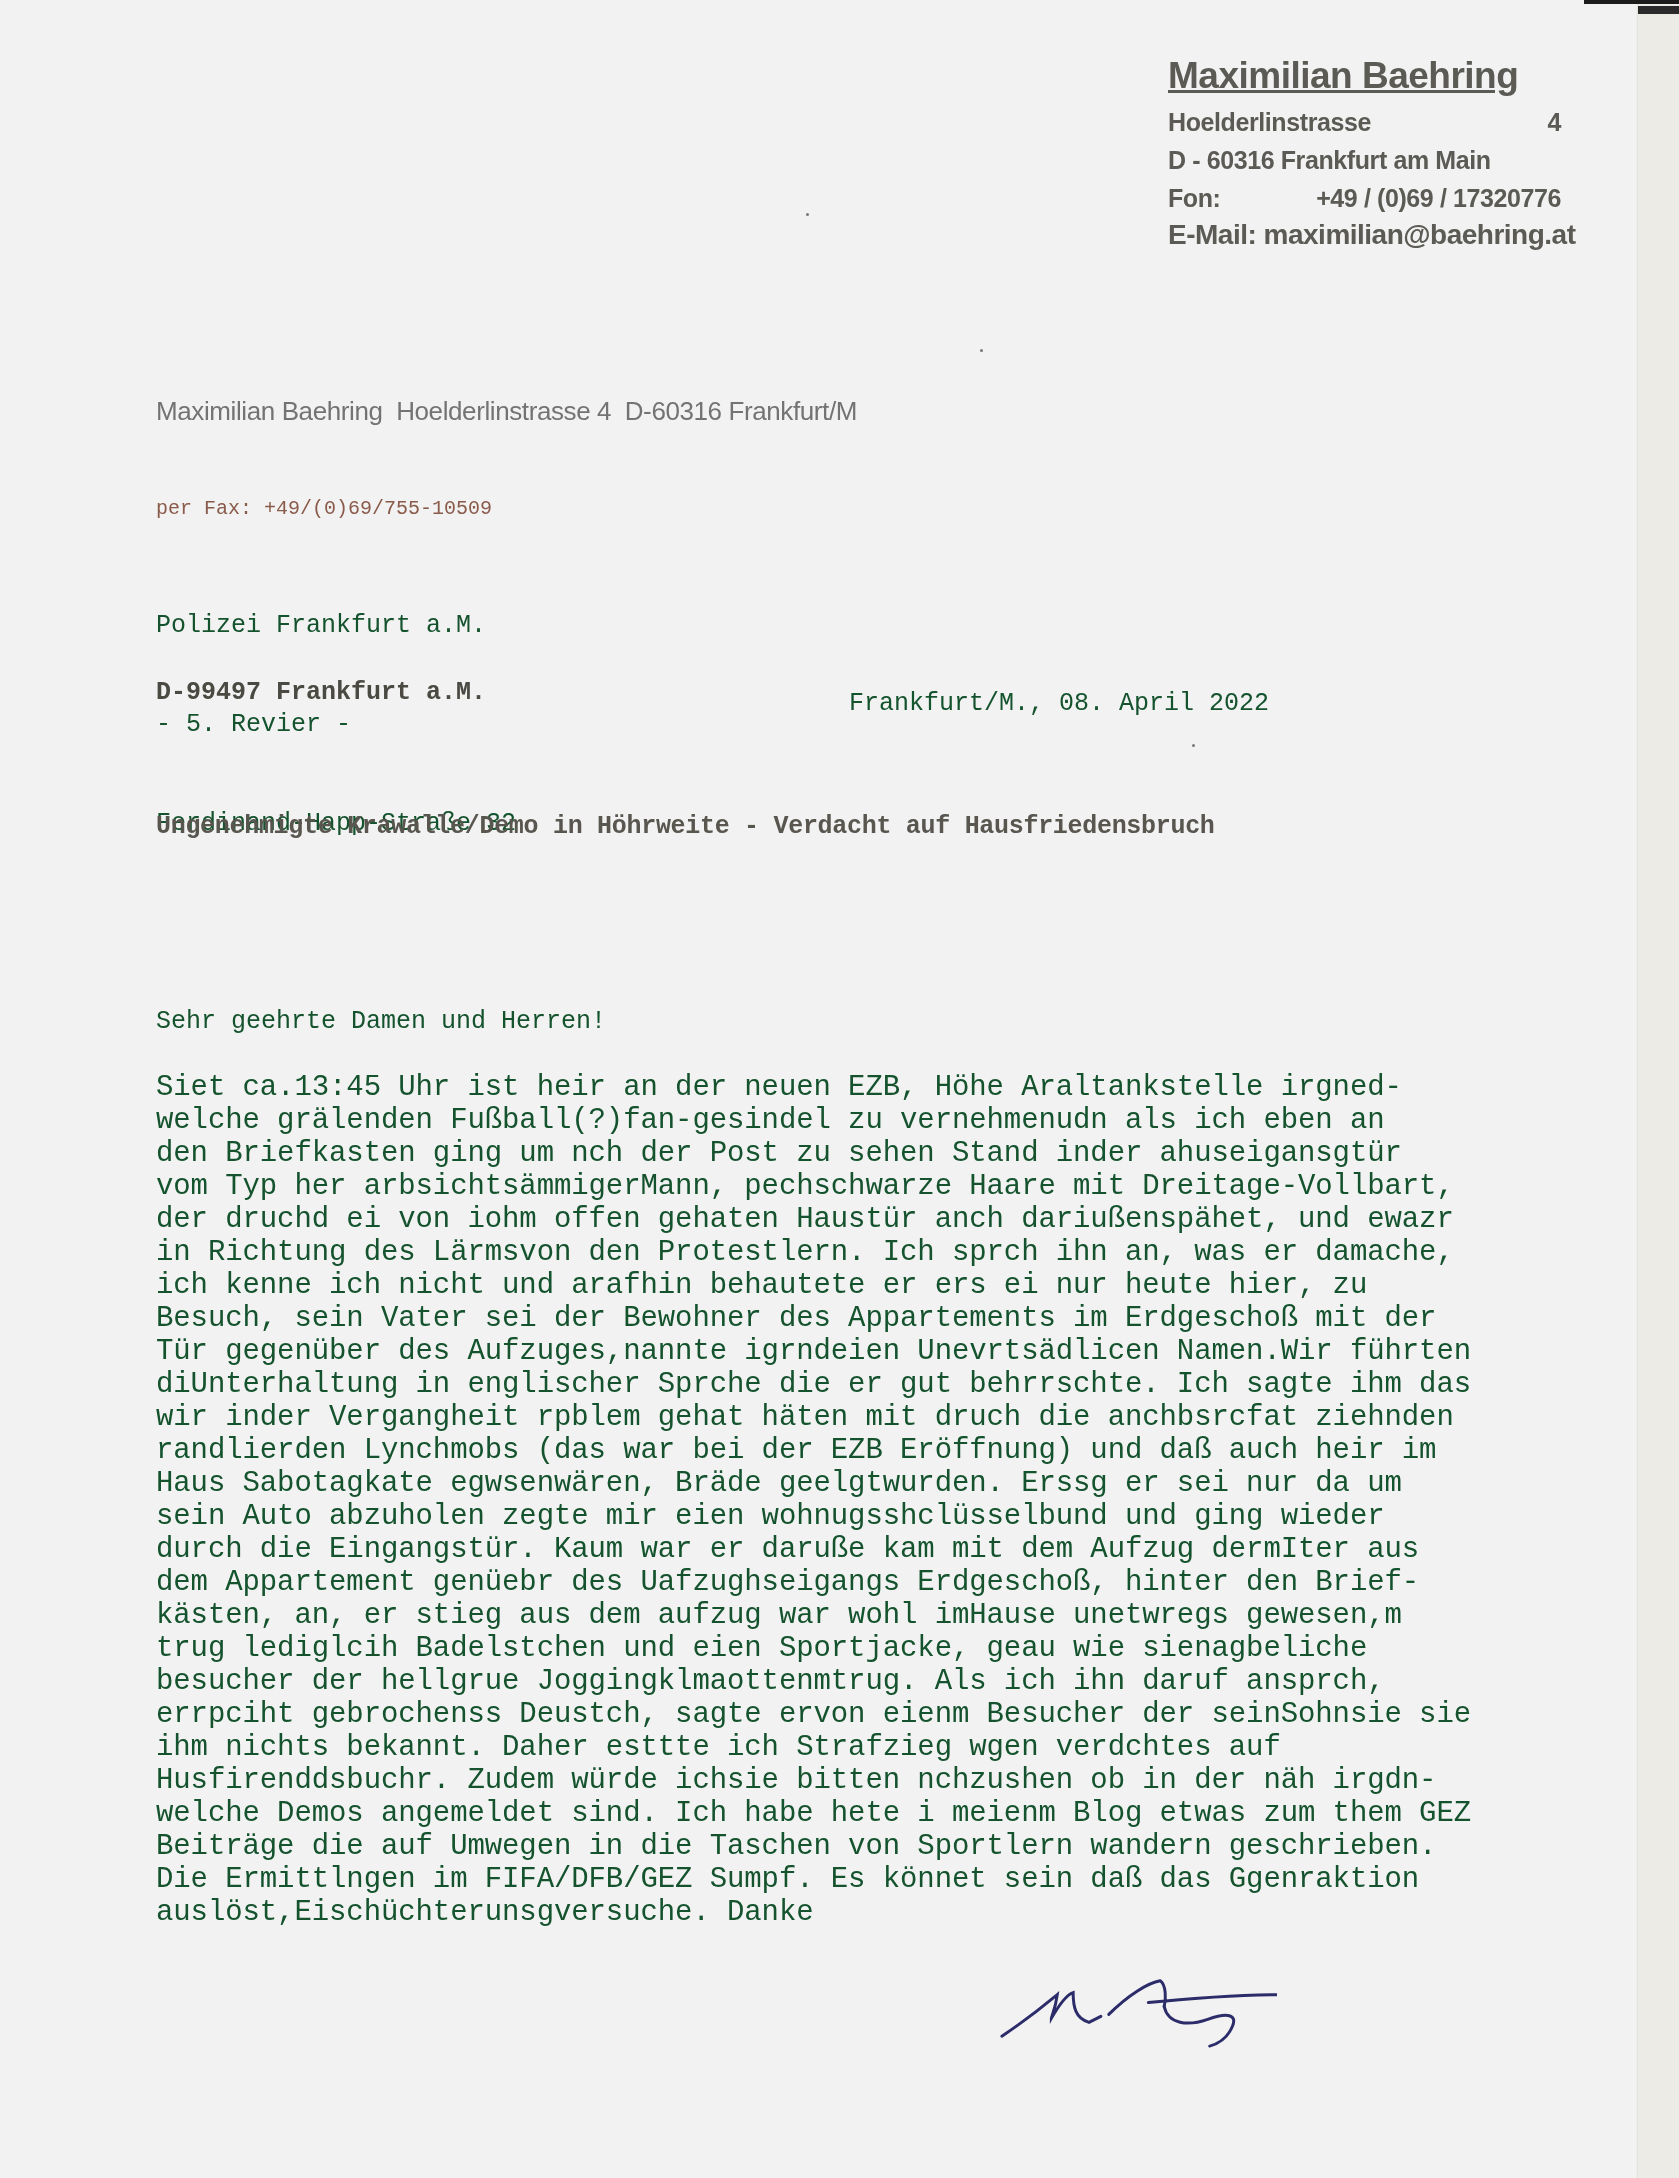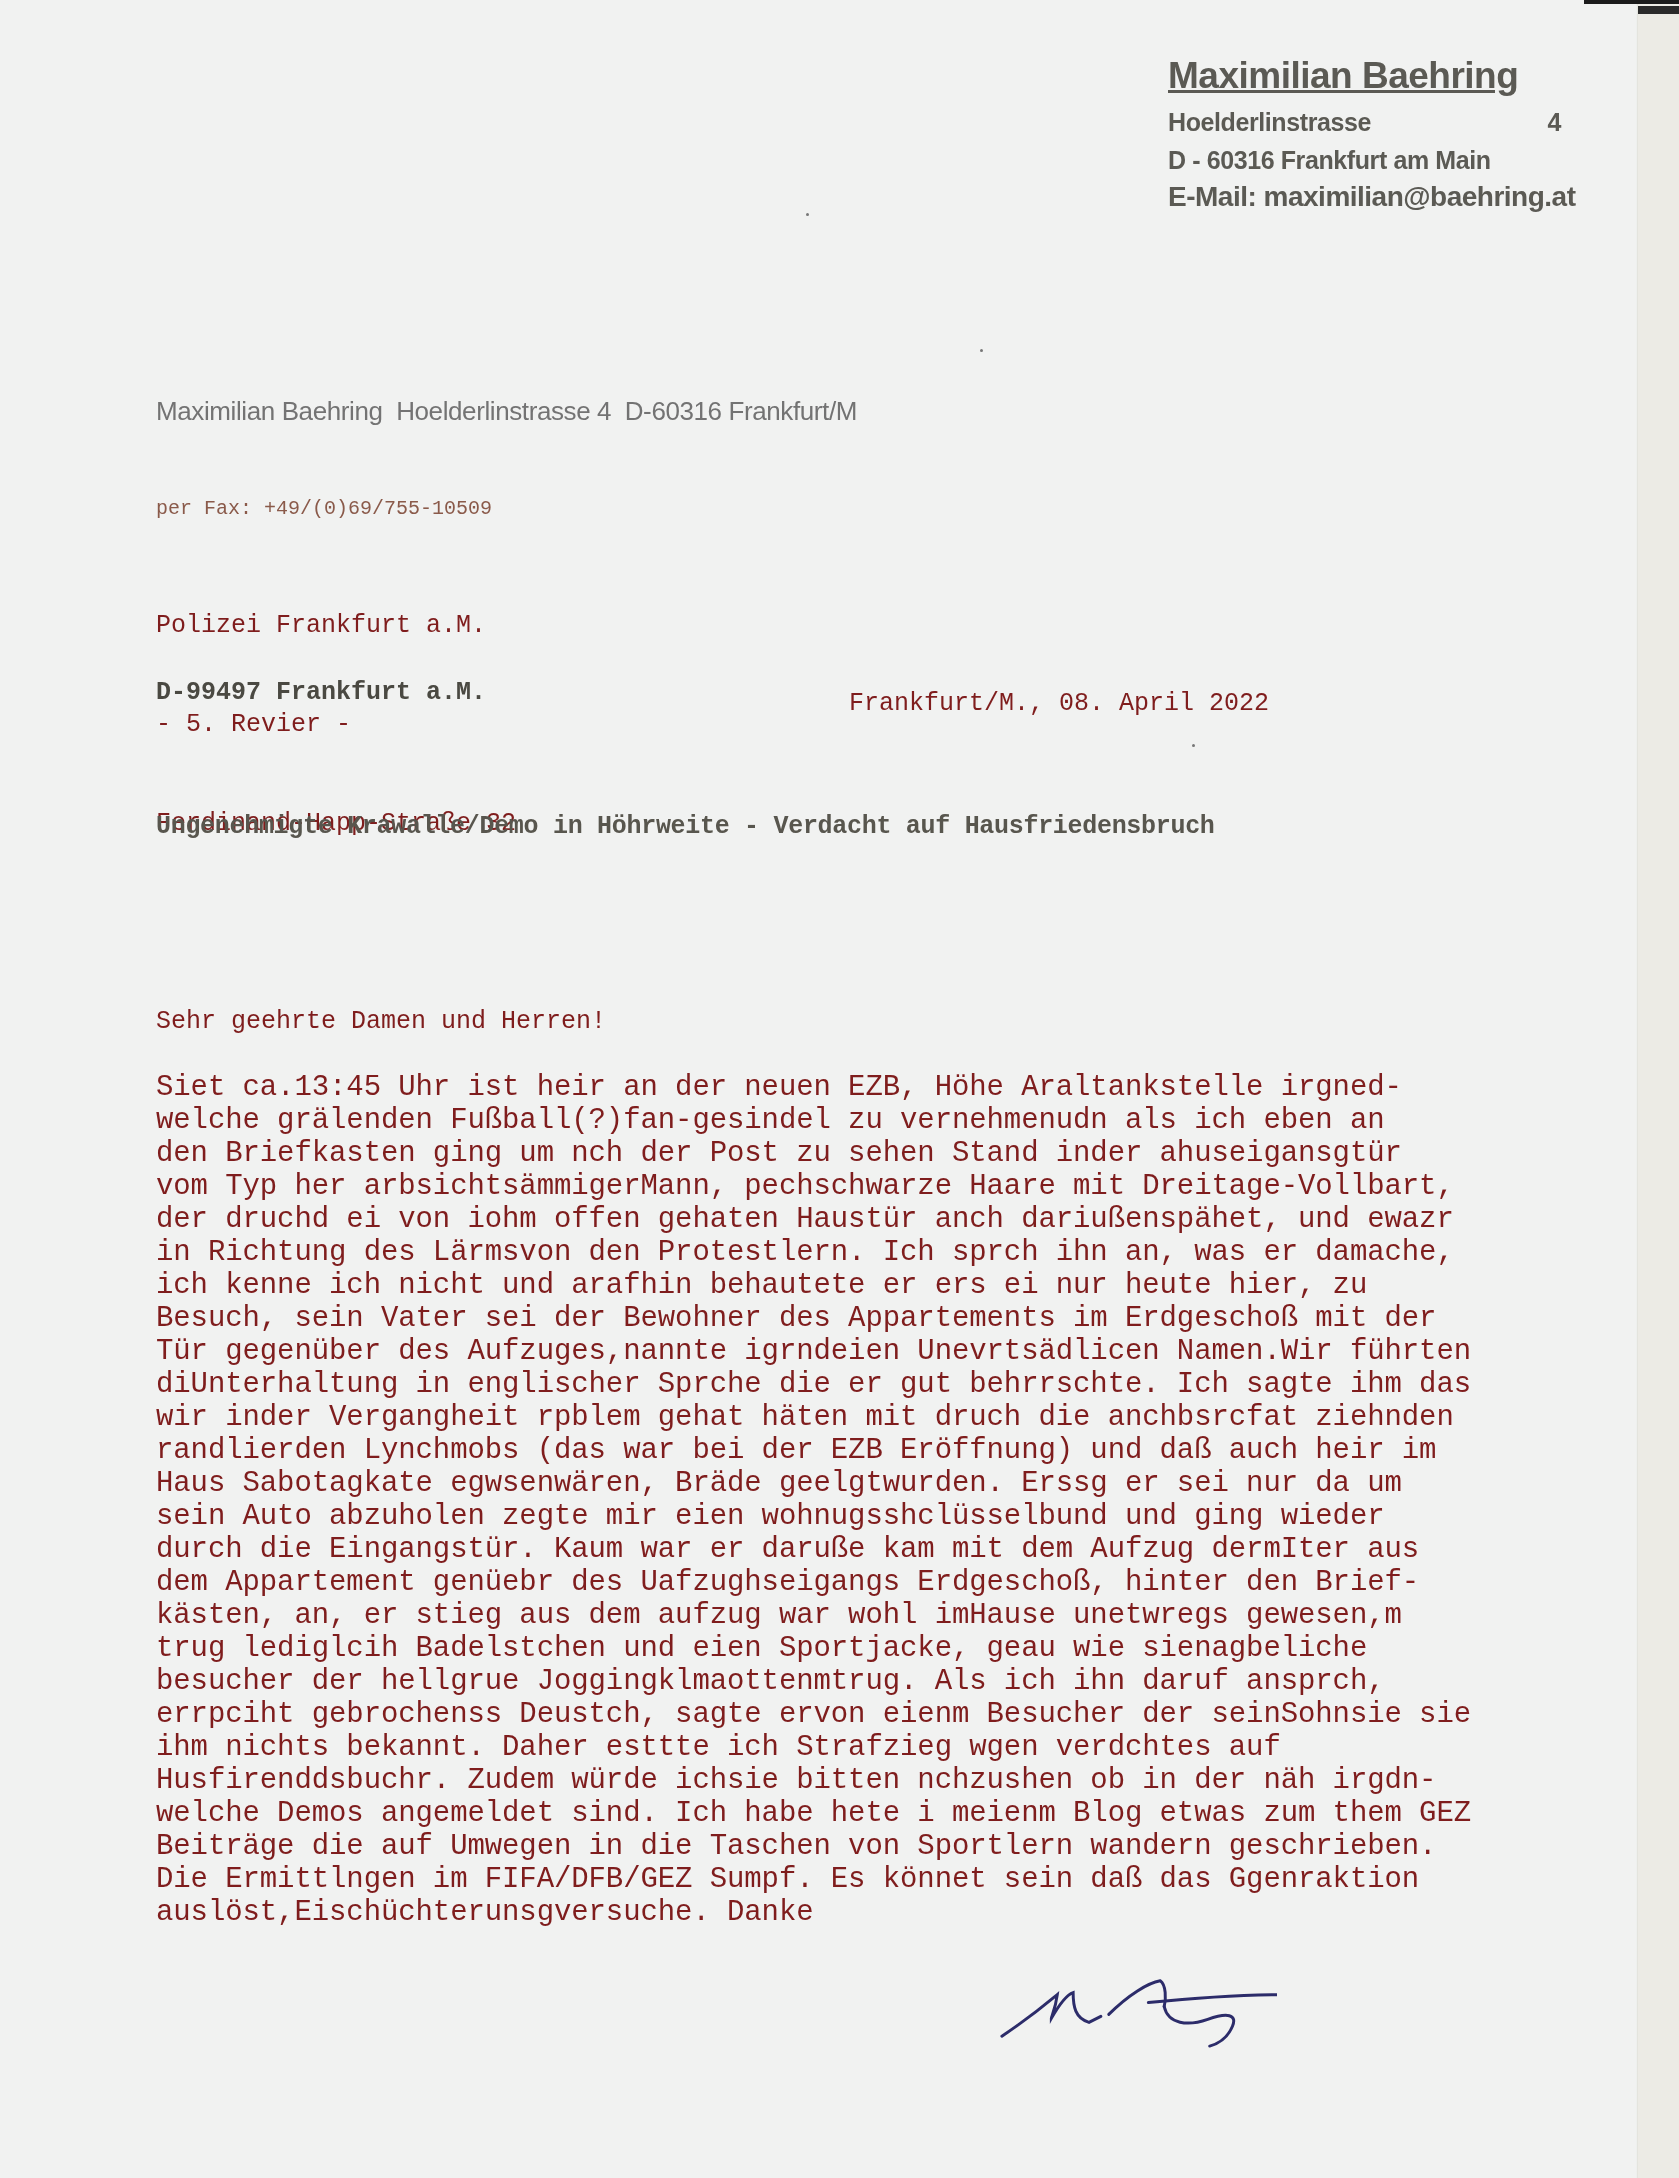--- a/index.html
+++ b/index.html
@@ -72,21 +72,21 @@
       left: 156px; top: 396px;
       font-family: "Liberation Sans", sans-serif;
       font-size: 26px;
       color: #737373;
       letter-spacing: -0.4px;
       white-space: pre;
     }
 
     .mono {
       font-family: "Liberation Mono", monospace;
-      color: #7f1d1d;
+      color: #14532d;
       white-space: pre;
     }
     .fax-line {
       position: absolute;
       left: 156px; top: 497px;
       font-size: 20px;
       color: #8a5a4a;
     }
     .recipient {
       position: absolute;
@@ -146,20 +146,24 @@
 <div class="page">
 
   <div class="letterhead">
     <div class="lh-name">Maximilian Baehring</div>
     <div class="lh-line">
       <span>Hoelderlinstrasse</span>
       <span>4</span>
     </div>
     <div class="lh-line">
       <span>D - 60316 Frankfurt am Main</span>
+    </div>
+    <div class="lh-line">
+      <span class="lh-label">Fon:</span>
+      <span class="lh-value">+49 / (0)69 / 17320776</span>
     </div>
     <div class="lh-line lh-email">
       <span>E-Mail: maximilian@baehring.at</span>
     </div>
   </div>
 
   <div class="sender-line">Maximilian Baehring  Hoelderlinstrasse 4  D-60316 Frankfurt/M</div>
 
   <div class="mono fax-line">per Fax: +49/(0)69/755-10509</div>
 

